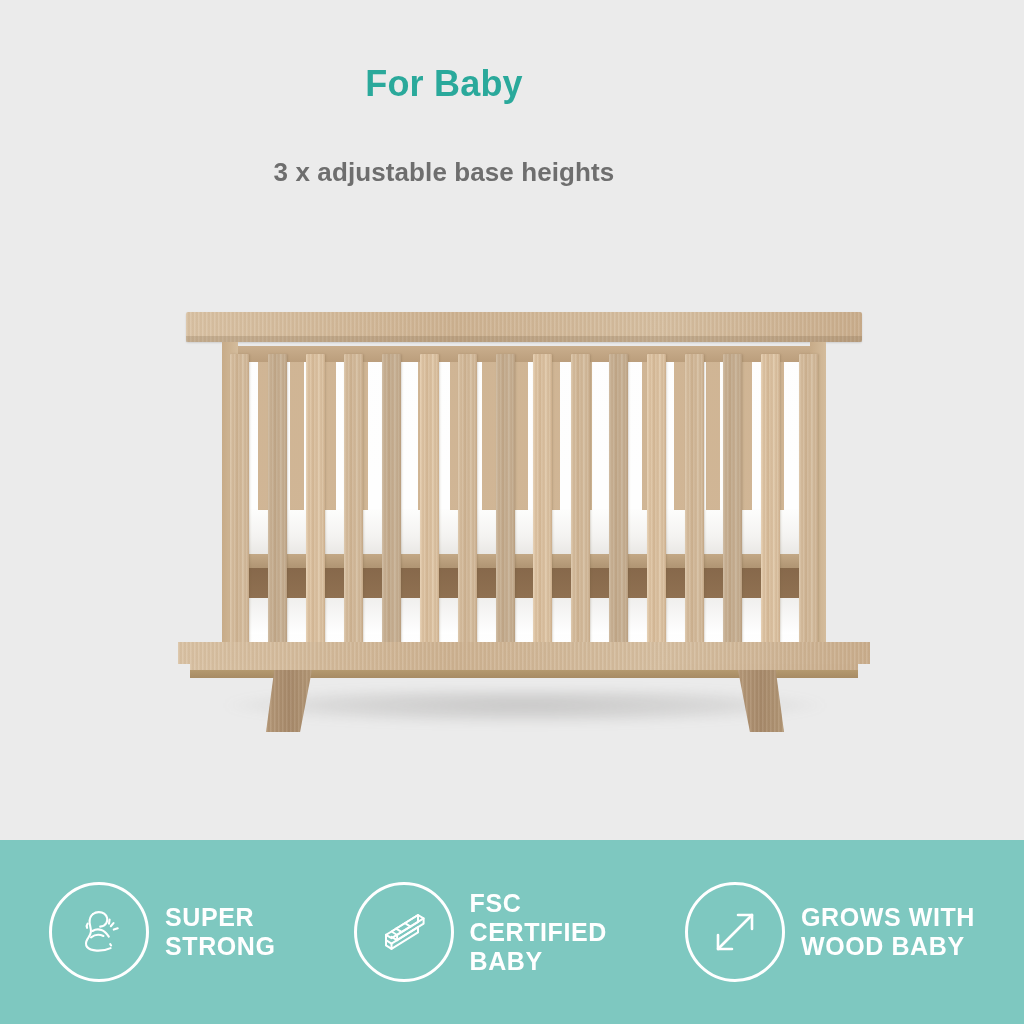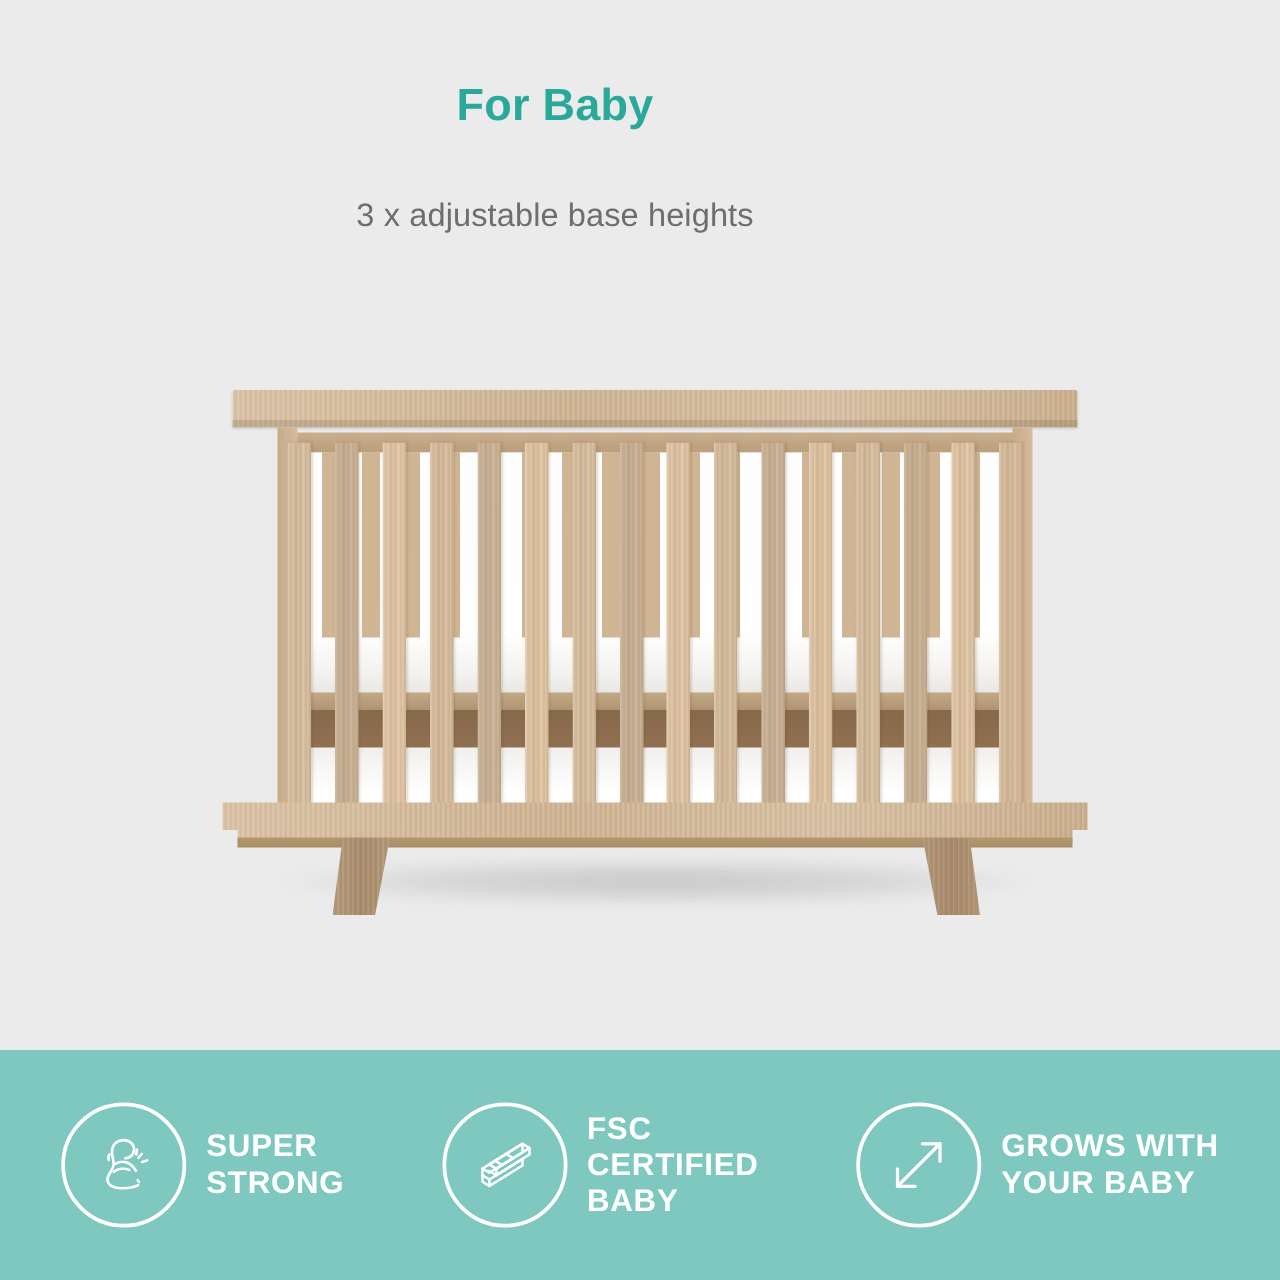--- a/index.html
+++ b/index.html
@@ -18,21 +18,21 @@
     margin-top:63px;
     font-size:36px;
     font-weight:bold;
     color:#2aa99b;
     letter-spacing:0.2px;
   }
   #subtitle {
     text-align:center;
     margin-top:52px;
     font-size:26px;
-    font-weight:400;
+    font-weight:700;
     color:#6e6e6e;
     letter-spacing:0.1px;
   }
 
   
   #product-photo {
     position:absolute;
     left:0; top:250px;
     width:1024px; height:560px;
   }
@@ -293,16 +293,16 @@
 
   <div class="feature">
     <div class="feature-icon">
       <svg width="58" height="58" viewBox="0 0 58 58" fill="none" stroke="#ffffff" stroke-width="2.6" stroke-linecap="round" stroke-linejoin="round">
         <line x1="12" y1="46" x2="46" y2="12"></line>
         <polyline points="32,12 46,12 46,26"></polyline>
         <polyline points="26,46 12,46 12,32"></polyline>
       </svg>
     </div>
     <div class="feature-label">GROWS WITH
-YOUR BABY</div>
+WOOD BABY</div>
   </div>
 
 </div>
 
 </body></html>

